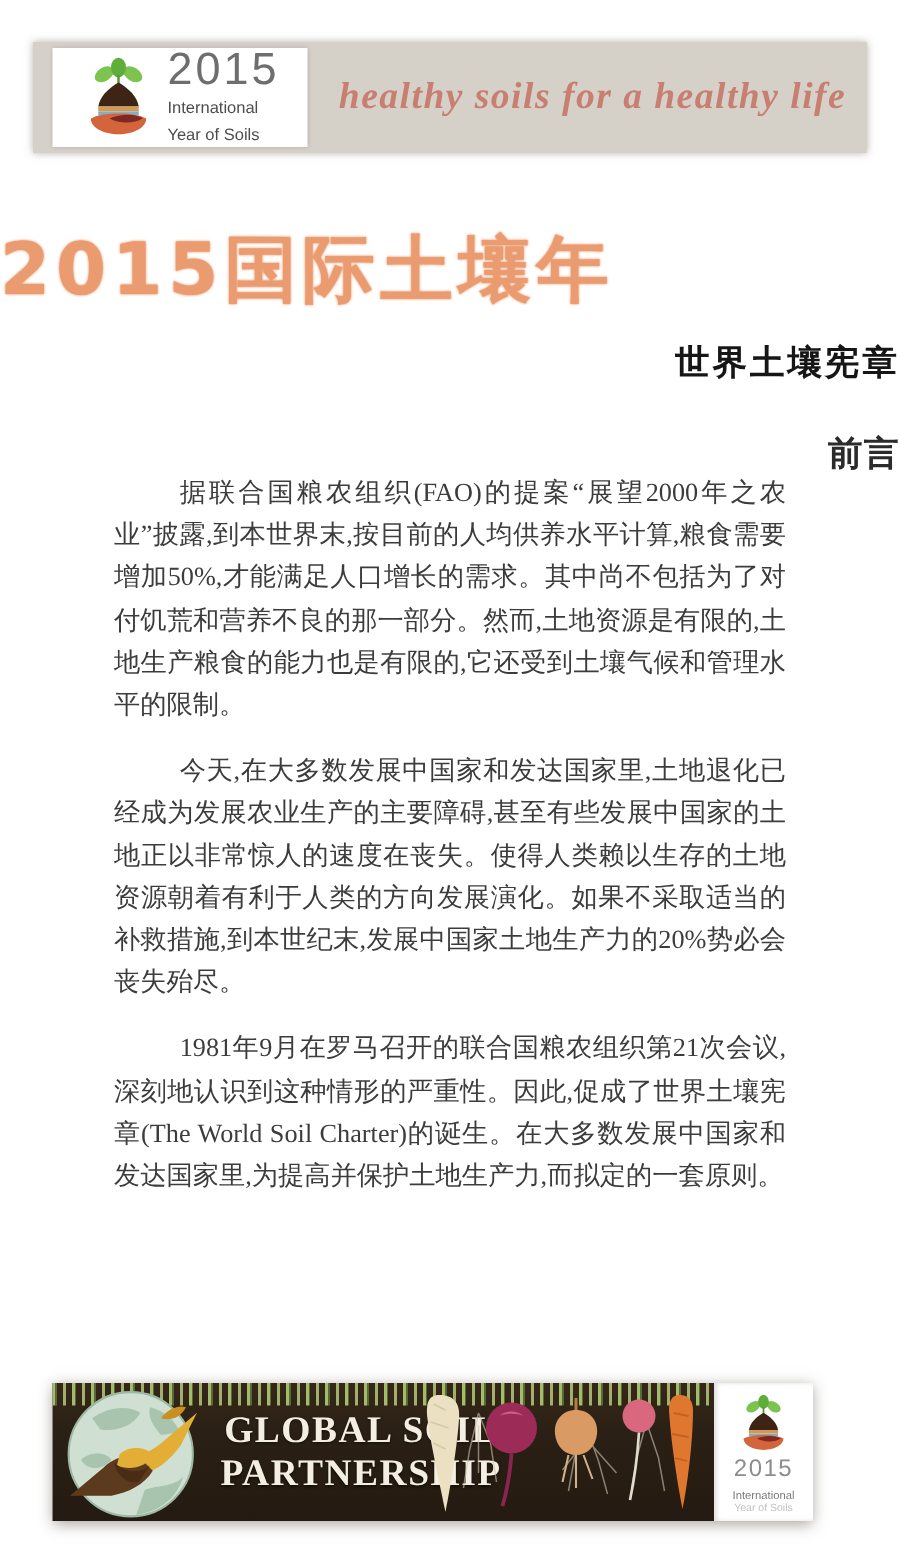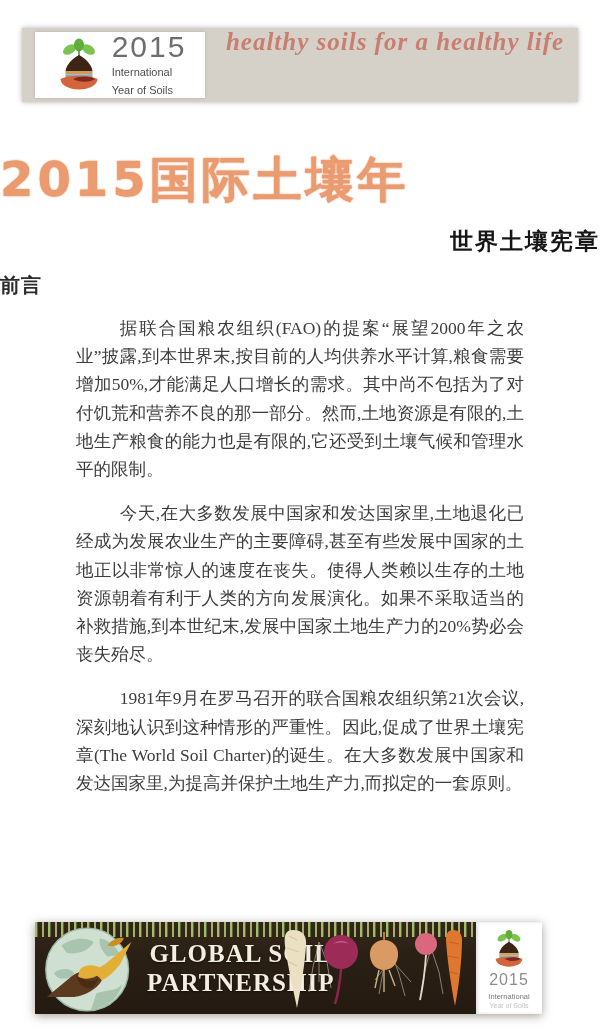--- a/index.html
+++ b/index.html
@@ -26,21 +26,21 @@
   }
   .logo-icon { width:50px; height:54px; flex:0 0 auto; }
   .logo-text { display:flex; flex-direction:column; line-height:1; }
   .logo-year {
     font-size:30px; font-weight:400; color:#6e6e6e; letter-spacing:2px;
     font-family:"Liberation Sans", sans-serif;
   }
   .logo-sub { margin-top:4px; font-size:11px; color:#4d4d4d; line-height:1.25; }
   .tagline-wrap {
     position:absolute; left:200px; right:10px; top:0; bottom:0;
-    display:flex; align-items:flex-start; justify-content:center;
+    display:flex; align-items:center; justify-content:center;
   }
   .tagline {
     font-family:"Liberation Serif", serif;
     font-style:italic; font-weight:700;
     font-size:25px; color:#c87e70; letter-spacing:1px;
   }
 
   
   .main-title {
     position:absolute; top:148px; left:0; right:0;
@@ -49,23 +49,23 @@
     color:#ea9b70;
     text-shadow:0 0 1px #ea9b70, 0 0 2px #ea9b70;
     font-family:"DejaVu Sans", sans-serif;
   }
   .subtitle {
     position:absolute; top:226px; left:0; right:0;
     text-align:right;
     font-size:23px; font-weight:700; color:#161616; letter-spacing:2px;
   }
   .section-heading {
-    position:absolute; top:272px; left:0; right:0;
-    text-align:left;
-    font-size:20px; font-weight:700; color:#2b2b2b; letter-spacing:1px;
+    position:absolute; top:287px; left:0; right:0;
+    text-align:right;
+    font-size:23px; font-weight:700; color:#2b2b2b; letter-spacing:1px;
   }
 
   
   .body-text {
     position:absolute; top:298px; left:60px; right:60px;
     font-family:"Liberation Serif","DejaVu Serif", serif;
     font-size:17.5px; line-height:28.2px; color:#3c3c3c;
     text-align:justify;
   }
   .body-text p { text-indent:2.5em; margin:16px; }

